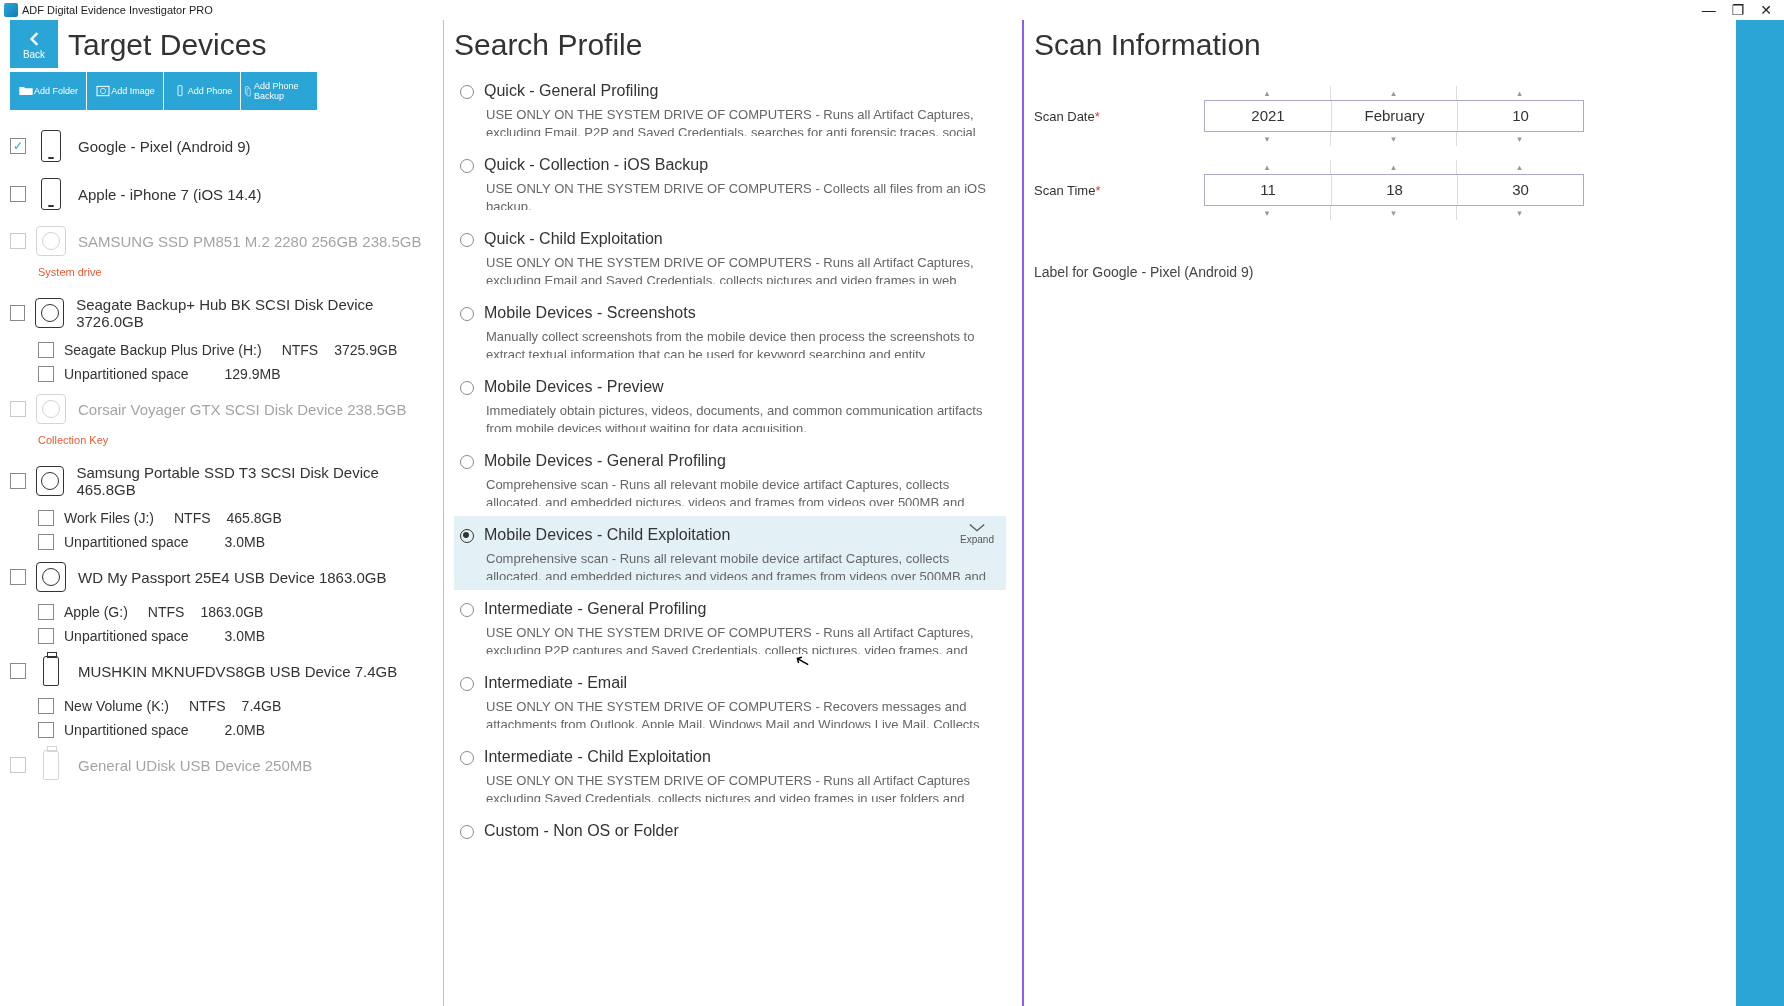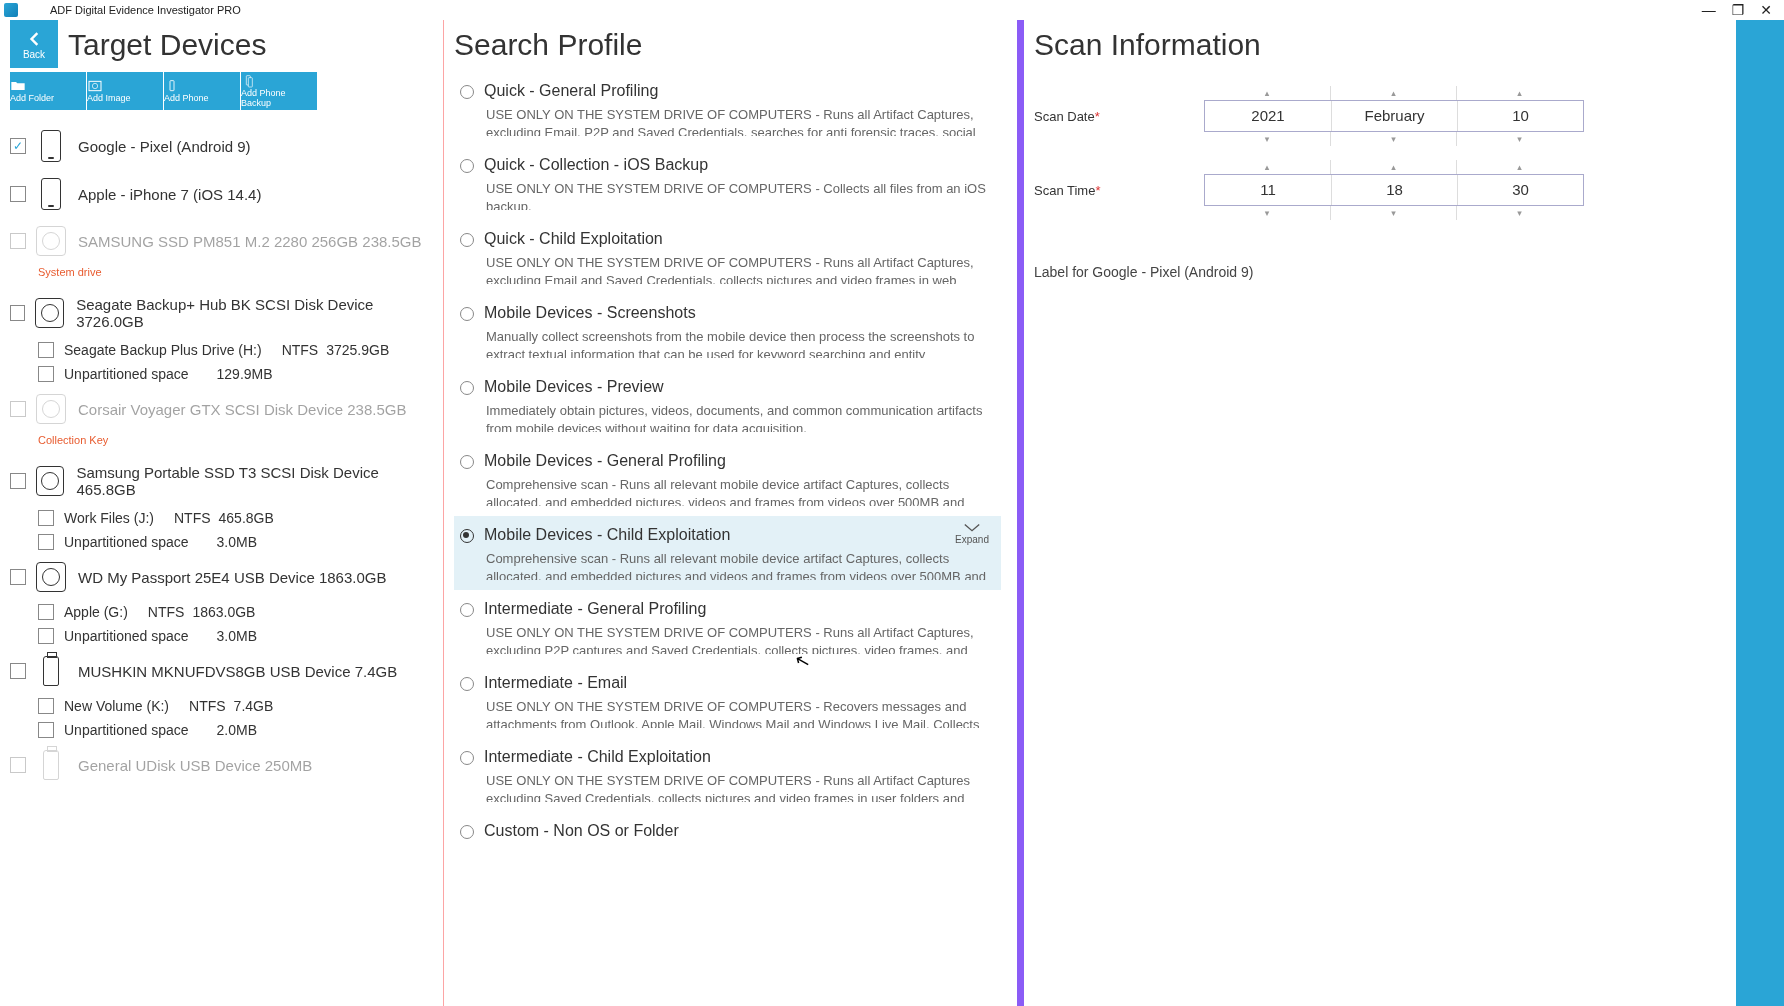--- a/index.html
+++ b/index.html
@@ -1,38 +1,38 @@
 <!DOCTYPE html>
 <html><head>
 <meta charset="utf-8">
 <style>
 * { box-sizing: border-box; margin: 0; padding: 0; font-family: "Segoe UI", Arial, sans-serif; }
 body { background: #fff; width: 1784px; height: 1006px; overflow: hidden; position: relative; }
 
 
-.titlebar { height: 20px; display: flex; align-items: center; padding: 0 4px; font-size: 11px; color: #222; gap: 28px; }
+.titlebar { height: 20px; display: flex; align-items: center; padding: 0 4px; font-size: 11px; color: #222; }
 .titlebar .icon { width: 14px; height: 14px; margin-right: 4px; background: linear-gradient(135deg,#2aa5d6,#1180b8); border-radius: 2px; }
 .titlebar .controls { margin-left: auto; display: flex; gap: 16px; padding-right: 8px; font-size: 14px; }
 .titlebar .controls span { cursor: pointer; }
 
 
 .main { display: flex; height: calc(100% - 20px); }
 .backbtn { width: 48px; height: 48px; background: #2aa5d6; color: #fff; display: flex; flex-direction: column; align-items: center; justify-content: center; font-size: 10px; }
 .backbtn svg { width: 20px; height: 20px; }
 
 .col { padding: 0 10px; height: 100%; overflow: hidden; position: relative; }
 .col1 { width: 444px; border-right: 1px solid #fca5a5; }
-.col2 { width: 580px; border-right: 7px solid #8b5cf6; }
+.col2 { width: 580px; border-right: 2px solid #8b5cf6; }
 .col3 { flex: 1; }
 
 .section-title { font-size: 30px; font-weight: 300; color: #333; padding: 8px 0 10px 0; }
 
 
 .toolbar { display: flex; gap: 1px; margin-bottom: 12px; }
-.tbtn { width: 76px; height: 38px; background: #2aa5d6; color: #fff; display: flex; flex-direction: column; justify-content: center; font-size: 9px; cursor: pointer; }
+.tbtn { width: 76px; height: 38px; background: #2aa5d6; color: #fff; display: flex; flex-direction: row; align-items: center; justify-content: center; font-size: 9px; cursor: pointer; }
 .tbtn svg { width: 16px; height: 14px; fill: #fff; }
 
 
 .devlist { overflow-y: auto; height: calc(100% - 110px); padding-right: 4px; }
 .device { display: flex; align-items: center; padding: 8px 0; }
 .chk { width: 16px; height: 16px; border: 1px solid #888; margin-right: 10px; display: flex; align-items: center; justify-content: center; font-size: 12px; color: #2aa5d6; cursor: pointer; }
 .chk.checked::after { content: "✓"; }
 .devicon { width: 30px; height: 30px; border: 1.5px solid #333; border-radius: 4px; margin-right: 12px; display: flex; align-items: center; justify-content: center; }
 .devicon.phone { width: 20px; height: 32px; border-radius: 3px; position: relative; margin-left: 5px; margin-right: 17px; }
 .devicon.phone::after { content:""; position:absolute; bottom:2px; width:6px; height:2px; background:#333; border-radius:1px; }
@@ -40,21 +40,21 @@
 .devicon.disk::after { content:""; width:16px; height:16px; border:1.5px solid #333; border-radius:50%; }
 .devicon.usb { width:16px; height:30px; border:1.5px solid #333; border-radius:3px 3px 2px 2px; margin-left:7px; margin-right:19px; position:relative; }
 .devicon.usb::before { content:""; position:absolute; top:-5px; left:3px; width:8px; height:4px; border:1px solid #333; }
 .devicon.disabled, .device.disabled { opacity: 0.45; }
 .devlabel { font-size: 15px; color: #333; }
 .subnote { font-size: 11px; color: #e85c30; padding: 2px 0 10px 28px; }
 
 .partition { display: flex; align-items: center; padding: 4px 0 4px 28px; font-size: 14px; color: #333; }
 .partition .chk { margin-right: 10px; }
 .partition .plabel { margin-right: 20px; }
-.partition .pfs { margin-right: 8px; }
+.partition .pfs { margin-right: 16px; }
 .partition .psize { }
 
 
 .plist { overflow-y: auto; height: calc(100% - 60px); padding-right: 6px; }
 .plist::-webkit-scrollbar { width: 6px; }
 .plist::-webkit-scrollbar-thumb { background: #bfbfbf; }
 .profile { padding: 10px 6px; position: relative; cursor: pointer; }
 .profile.selected { background: #e3f1f7; }
 .pradio { width: 14px; height: 14px; border: 1.5px solid #888; border-radius: 50%; display: inline-block; vertical-align: middle; margin-right: 10px; position: relative; }
 .profile.selected .pradio { border-color: #333; }

